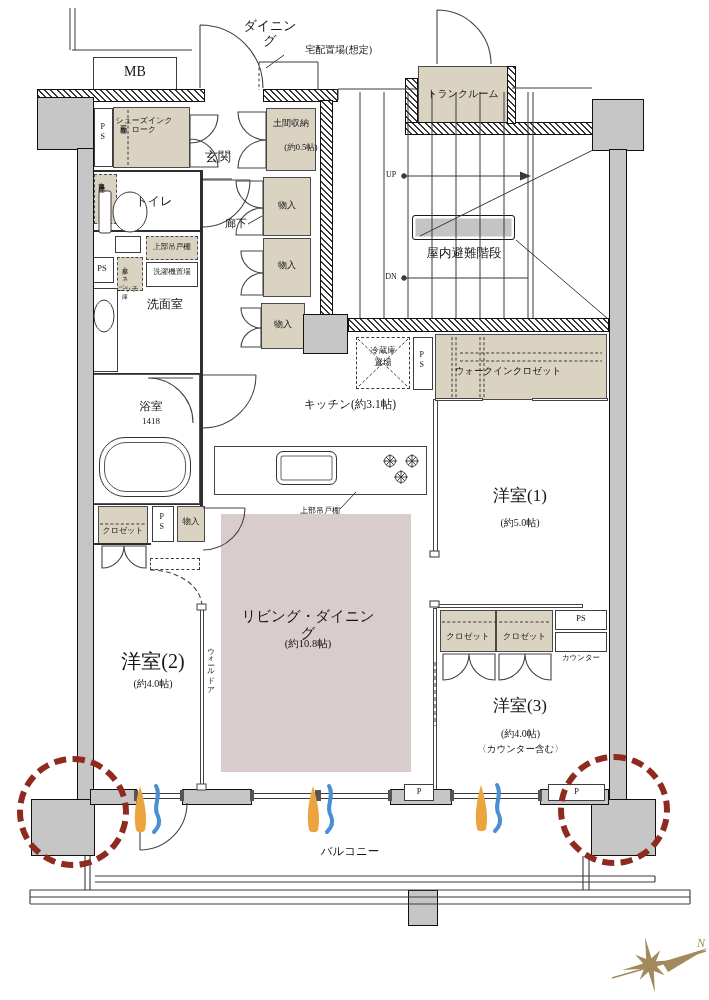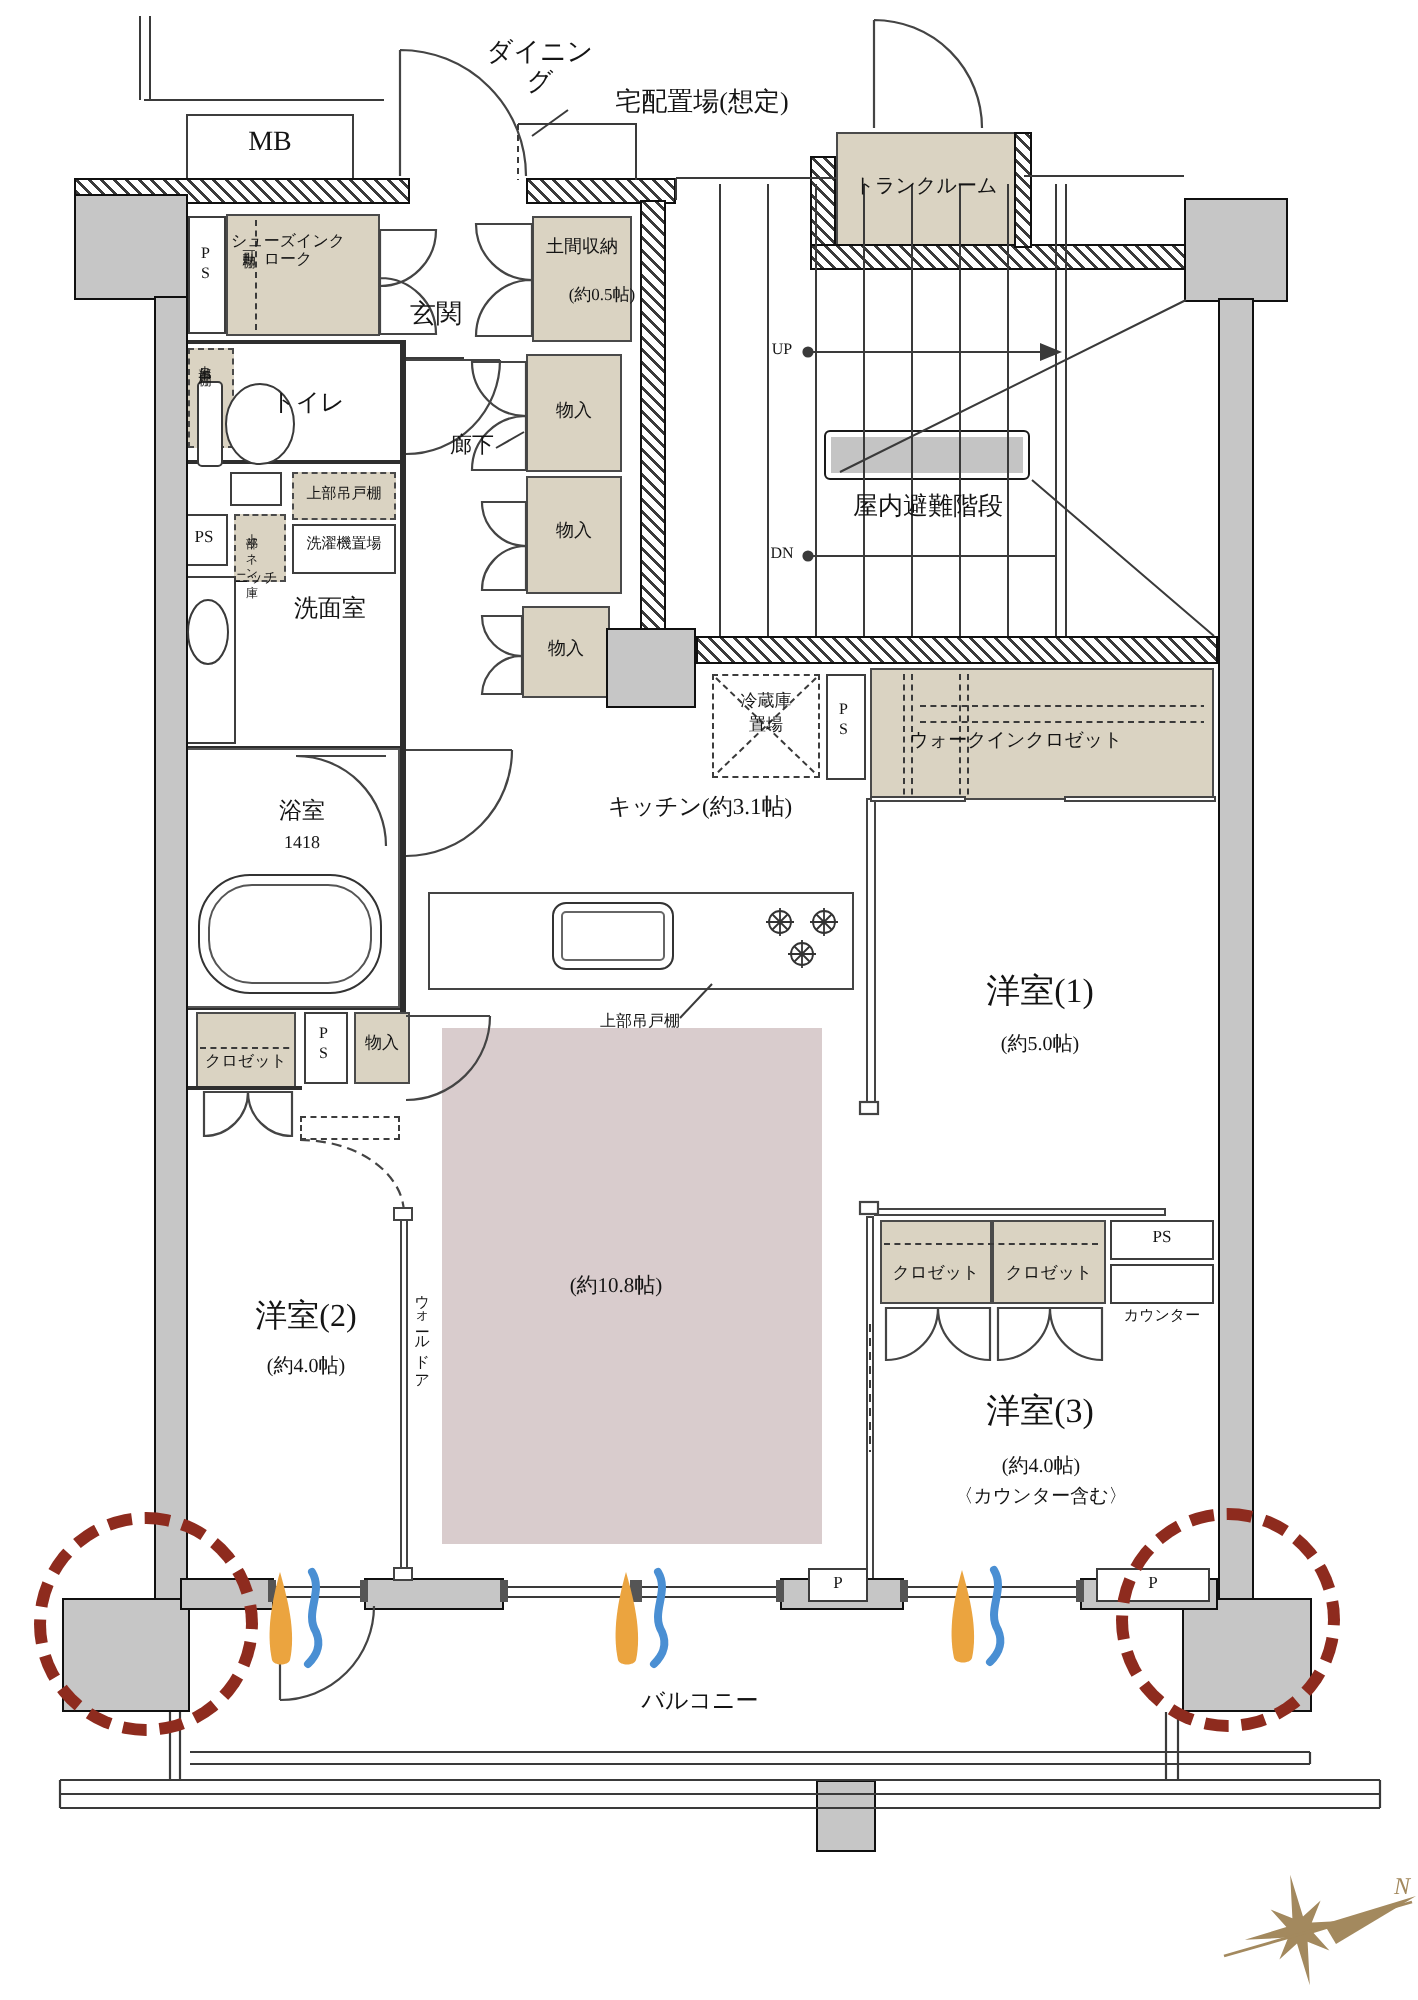--- a/index.html
+++ b/index.html
@@ -200,21 +200,21 @@
     </g>
     <g fill="#a3895e" stroke="#a3895e">
       <polygon stroke="none" points="677.6,960.1 655.9,961.2 660.3,950.3 651.5,958.2 645.1,937.4 646.2,959.1 635.3,954.7 643.2,963.5 622.4,969.9 644.1,968.8 639.7,979.7 648.5,971.8 654.9,992.6 653.8,970.9 664.7,975.3 656.8,966.5"></polygon>
       <path d="M612,978 L706,951" stroke-width="1.4" fill="none"></path>
       <polygon stroke="none" points="662,962 708,948 668,972"></polygon>
       <text x="697" y="947" font-size="12" font-style="italic" stroke="none" fill="#a3895e">N</text>
     </g>
   </svg>
 
   <div class="a lb" style="left:238px;top:19px;width:64px;font-size:13px;">ダイニング</div>
-  <div class="a lb" style="left:282px;top:44px;width:90px;font-size:13px;text-align:center;margin-left:24px;">宅配置場(想定)</div>
+  <div class="a lb" style="left:282px;top:44px;width:90px;font-size:10px;text-align:right;">宅配置場(想定)</div>
   <div class="a lb" style="left:93px;top:64px;width:84px;font-size:14px;">MB</div>
   <div class="a lb" style="left:420px;top:88px;width:86px;font-size:10px;">トランクルーム</div>
   <div class="a lb vt" style="left:98px;top:122px;font-size:8px;">PS</div>
   <div class="a lb vt" style="left:120px;top:120px;font-size:6.5px;">可動棚</div>
   <div class="a lb" style="left:115px;top:116px;width:58px;font-size:8px;">シューズインクローク</div>
   <div class="a lb" style="left:200px;top:150px;width:36px;font-size:13px;">玄関</div>
   <div class="a lb" style="left:268px;top:118px;width:46px;font-size:9px;">土間収納</div>
   <div class="a lb" style="left:268px;top:143px;width:66px;font-size:8.5px;">(約0.5帖)</div>
   <div class="a lb vt" style="left:98px;top:177px;font-size:6.5px;">上部吊戸棚</div>
   <div class="a lb" style="left:130px;top:195px;width:48px;font-size:12px;">トイレ</div>
@@ -234,23 +234,24 @@
   <div class="a lb" style="left:380px;top:272px;width:22px;font-size:8px;">DN</div>
   <div class="a lb" style="left:410px;top:246px;width:108px;font-size:12.5px;">屋内避難階段</div>
   <div class="a lb" style="left:358px;top:346px;width:50px;font-size:8.5px;">冷蔵庫</div>
   <div class="a lb" style="left:358px;top:358px;width:50px;font-size:8.5px;">置場</div>
   <div class="a lb vt" style="left:417px;top:350px;font-size:8px;">PS</div>
   <div class="a lb" style="left:295px;top:398px;width:110px;font-size:11.5px;">キッチン(約3.1帖)</div>
   <div class="a lb" style="left:296px;top:506px;width:48px;font-size:8px;">上部吊戸棚</div>
   <div class="a lb" style="left:448px;top:366px;width:120px;font-size:9.5px;">ウォークインクロゼット</div>
   <div class="a lb" style="left:470px;top:486px;width:100px;font-size:17px;">洋室(1)</div>
   <div class="a lb" style="left:480px;top:517px;width:80px;font-size:10px;">(約5.0帖)</div>
+  <div class="a lb" style="left:238px;top:608px;width:140px;font-size:14.5px;">リビング・ダイニング</div>
   <div class="a lb" style="left:263px;top:638px;width:90px;font-size:10.5px;">(約10.8帖)</div>
   <div class="a lb vt" style="left:206px;top:642px;font-size:7.5px;">ウォールドア</div>
-  <div class="a lb" style="left:108px;top:650px;width:90px;font-size:16px;">洋室(2)</div>
+  <div class="a lb" style="left:108px;top:650px;width:90px;font-size:20px;">洋室(2)</div>
   <div class="a lb" style="left:116px;top:678px;width:74px;font-size:10px;">(約4.0帖)</div>
   <div class="a lb" style="left:98px;top:526px;width:50px;font-size:8px;">クロゼット</div>
   <div class="a lb vt" style="left:157px;top:512px;font-size:8px;">PS</div>
   <div class="a lb" style="left:177px;top:517px;width:28px;font-size:8.5px;">物入</div>
   <div class="a lb" style="left:440px;top:632px;width:56px;font-size:8.5px;">クロゼット</div>
   <div class="a lb" style="left:496px;top:632px;width:57px;font-size:8.5px;">クロゼット</div>
   <div class="a lb" style="left:555px;top:614px;width:52px;font-size:8.5px;">PS</div>
   <div class="a lb" style="left:555px;top:654px;width:52px;font-size:7.5px;">カウンター</div>
   <div class="a lb" style="left:470px;top:696px;width:100px;font-size:17px;">洋室(3)</div>
   <div class="a lb" style="left:483px;top:728px;width:75px;font-size:10px;">(約4.0帖)</div>

